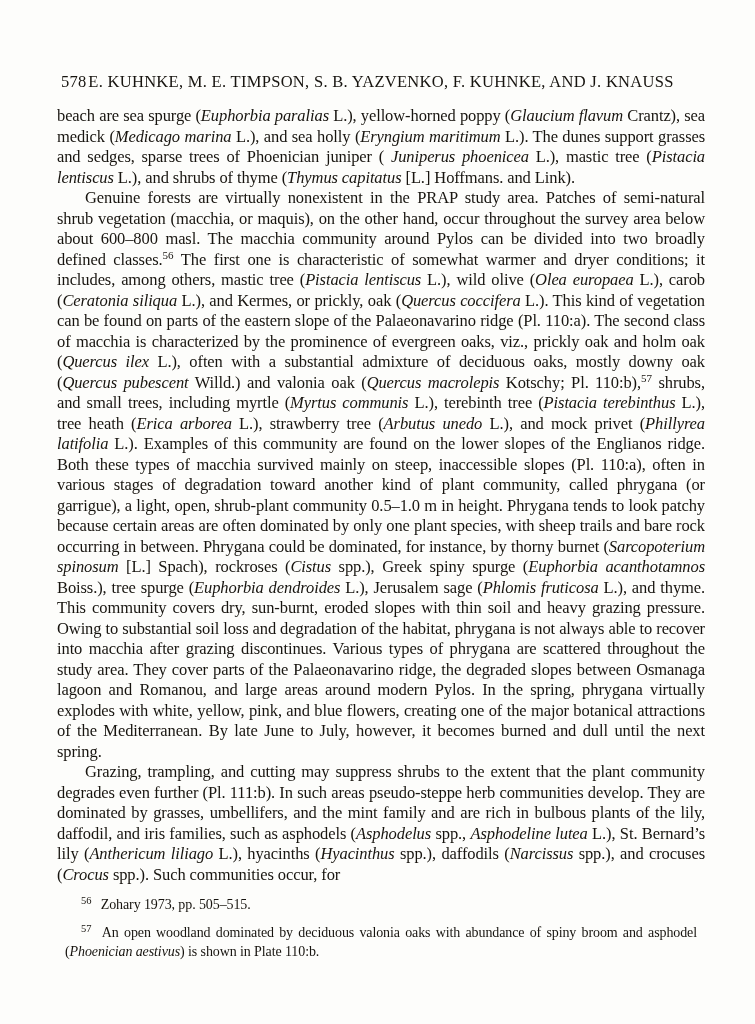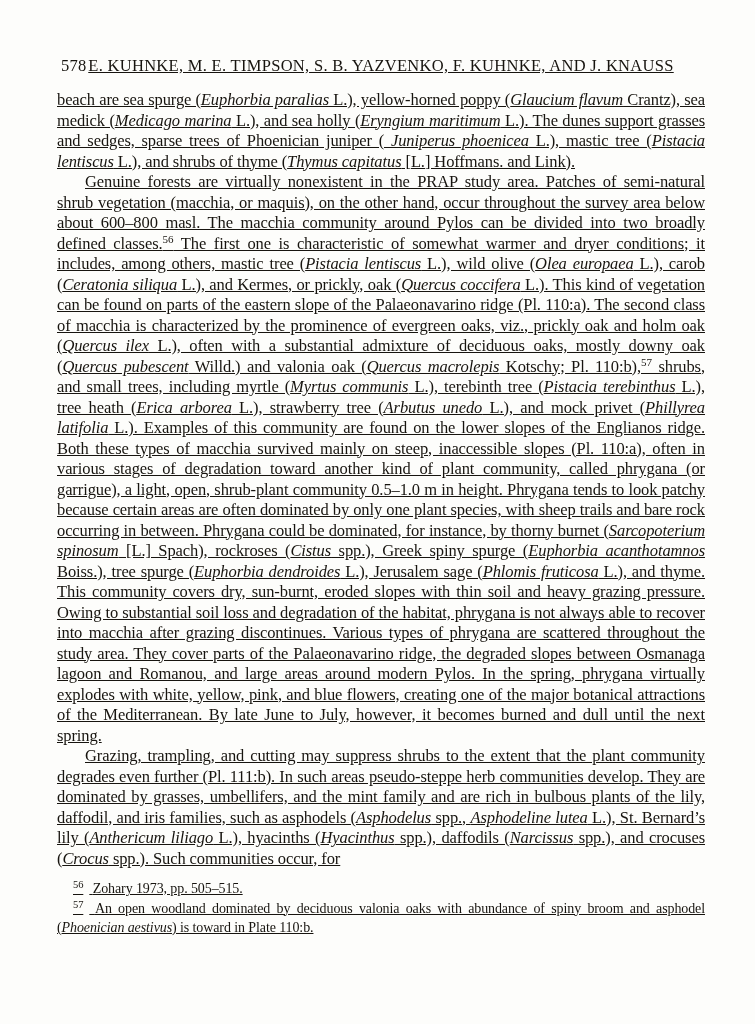--- a/index.html
+++ b/index.html
@@ -9,23 +9,22 @@
     overflow: hidden;
   }
   .page {
     position: relative;
     width: 755px; height: 1024px;
     font-family: "Liberation Serif", serif;
     color: var(--ink, #17140f);
   }
   .column {
     position: absolute;
-    left: 57px; top: 56px;
+    left: 57px; top: 72px;
     width: 648px;
-    text-decoration: underline;
   }
   .running-head {
     position: relative;
     height: 20px;
     font-size: 16.5px;
     letter-spacing: 0.3px;
     white-space: nowrap;
   }
   .page-num { position: absolute; left: 4px; top: 0; }
   .authors { display: block; text-align: center; }
@@ -43,21 +42,21 @@
     font-size: 11px; line-height: 0;
     vertical-align: 6px; letter-spacing: 0;
   }
   .footnotes {
     margin-top: 10px;
     font-size: 14px;
     line-height: 19.5px;
     text-align: justify;
     letter-spacing: -0.1px;
   }
-  .footnote { margin: 0; text-indent: 16px; }
+  .footnote { margin: 8px; text-indent: 16px; }
   sup.fnmark {
     font-size: 10.5px; line-height: 0;
     vertical-align: 5px; margin-right: 6px;
   }
 </style>
 </head>
 <body>
 
 <div class="page">
   <div class="column">
@@ -65,16 +64,16 @@
       <span class="page-num">578</span>
       <span class="authors">E. KUHNKE, M. E. TIMPSON, S. B. YAZVENKO, F. KUHNKE, AND J. KNAUSS</span>
     </header>
     <main class="body-text">
         <p class="para"><span>beach are sea spurge (</span><span class="it">Euphorbia paralias</span><span> L.), yellow-horned poppy (</span><span class="it">Glaucium flavum</span><span> Crantz), sea medick (</span><span class="it">Medicago marina</span><span> L.), and sea holly (</span><span class="it">Eryngium maritimum</span><span> L.). The dunes support grasses and sedges, sparse trees of Phoenician juniper ( </span><span class="it">Juniperus phoenicea</span><span> L.), mastic tree (</span><span class="it">Pistacia lentiscus</span><span> L.), and shrubs of thyme (</span><span class="it">Thymus capitatus</span><span> [L.] Hoffmans. and Link).</span></p>
         <p class="para indent"><span>Genuine forests are virtually nonexistent in the PRAP study area. Patches of semi-natural shrub vegetation (macchia, or maquis), on the other hand, occur throughout the survey area below about 600–800 masl. The macchia community around Pylos can be divided into two broadly defined classes.</span><sup class="fnref">56</sup><span> The first one is characteristic of somewhat warmer and dryer conditions; it includes, among others, mastic tree (</span><span class="it">Pistacia lentiscus</span><span> L.), wild olive (</span><span class="it">Olea europaea</span><span> L.), carob (</span><span class="it">Ceratonia siliqua</span><span> L.), and Kermes, or prickly, oak (</span><span class="it">Quercus coccifera</span><span> L.). This kind of vegetation can be found on parts of the eastern slope of the Palaeonavarino ridge (Pl. 110:a). The second class of macchia is characterized by the prominence of evergreen oaks, viz., prickly oak and holm oak (</span><span class="it">Quercus ilex</span><span> L.), often with a substantial admixture of deciduous oaks, mostly downy oak (</span><span class="it">Quercus pubescent</span><span> Willd.) and valonia oak (</span><span class="it">Quercus macrolepis</span><span> Kotschy; Pl. 110:b),</span><sup class="fnref">57</sup><span> shrubs, and small trees, including myrtle (</span><span class="it">Myrtus communis</span><span> L.), terebinth tree (</span><span class="it">Pistacia terebinthus</span><span> L.), tree heath (</span><span class="it">Erica arborea</span><span> L.), strawberry tree (</span><span class="it">Arbutus unedo</span><span> L.), and mock privet (</span><span class="it">Phillyrea latifolia</span><span> L.). Examples of this community are found on the lower slopes of the Englianos ridge. Both these types of macchia survived mainly on steep, inaccessible slopes (Pl. 110:a), often in various stages of degradation toward another kind of plant community, called phrygana (or garrigue), a light, open, shrub-plant community 0.5–1.0 m in height. Phrygana tends to look patchy because certain areas are often dominated by only one plant species, with sheep trails and bare rock occurring in between. Phrygana could be dominated, for instance, by thorny burnet (</span><span class="it">Sarcopoterium spinosum</span><span> [L.] Spach), rockroses (</span><span class="it">Cistus</span><span> spp.), Greek spiny spurge (</span><span class="it">Euphorbia acanthotamnos</span><span> Boiss.), tree spurge (</span><span class="it">Euphorbia dendroides</span><span> L.), Jerusalem sage (</span><span class="it">Phlomis fruticosa</span><span> L.), and thyme. This community covers dry, sun-burnt, eroded slopes with thin soil and heavy grazing pressure. Owing to substantial soil loss and degradation of the habitat, phrygana is not always able to recover into macchia after grazing discontinues. Various types of phrygana are scattered throughout the study area. They cover parts of the Palaeonavarino ridge, the degraded slopes between Osmanaga lagoon and Romanou, and large areas around modern Pylos. In the spring, phrygana virtually explodes with white, yellow, pink, and blue flowers, creating one of the major botanical attractions of the Mediterranean. By late June to July, however, it becomes burned and dull until the next spring.</span></p>
         <p class="para indent"><span>Grazing, trampling, and cutting may suppress shrubs to the extent that the plant community degrades even further (Pl. 111:b). In such areas pseudo-steppe herb communities develop. They are dominated by grasses, umbellifers, and the mint family and are rich in bulbous plants of the lily, daffodil, and iris families, such as asphodels (</span><span class="it">Asphodelus</span><span> spp., </span><span class="it">Asphodeline lutea</span><span> L.), St. Bernard’s lily (</span><span class="it">Anthericum liliago</span><span> L.), hyacinths (</span><span class="it">Hyacinthus</span><span> spp.), daffodils (</span><span class="it">Narcissus</span><span> spp.), and crocuses (</span><span class="it">Crocus</span><span> spp.). Such communities occur, for</span></p>
       </main>
     <section class="footnotes">
         <p class="footnote"><sup class="fnmark">56</sup> <span>Zohary 1973, pp. 505–515.</span></p>
-        <p class="footnote"><sup class="fnmark">57</sup> <span>An open woodland dominated by deciduous valonia oaks with abundance of spiny broom and asphodel (</span><span class="it">Phoenician aestivus</span><span>) is toward in Plate 110:b.</span></p>
+        <p class="footnote"><sup class="fnmark">57</sup> <span>An open woodland dominated by deciduous valonia oaks with abundance of spiny broom and asphodel (</span><span class="it">Phoenician aestivus</span><span>) is shown in Plate 110:b.</span></p>
       </section>
   </div>
 </div>
 
 </body></html>

